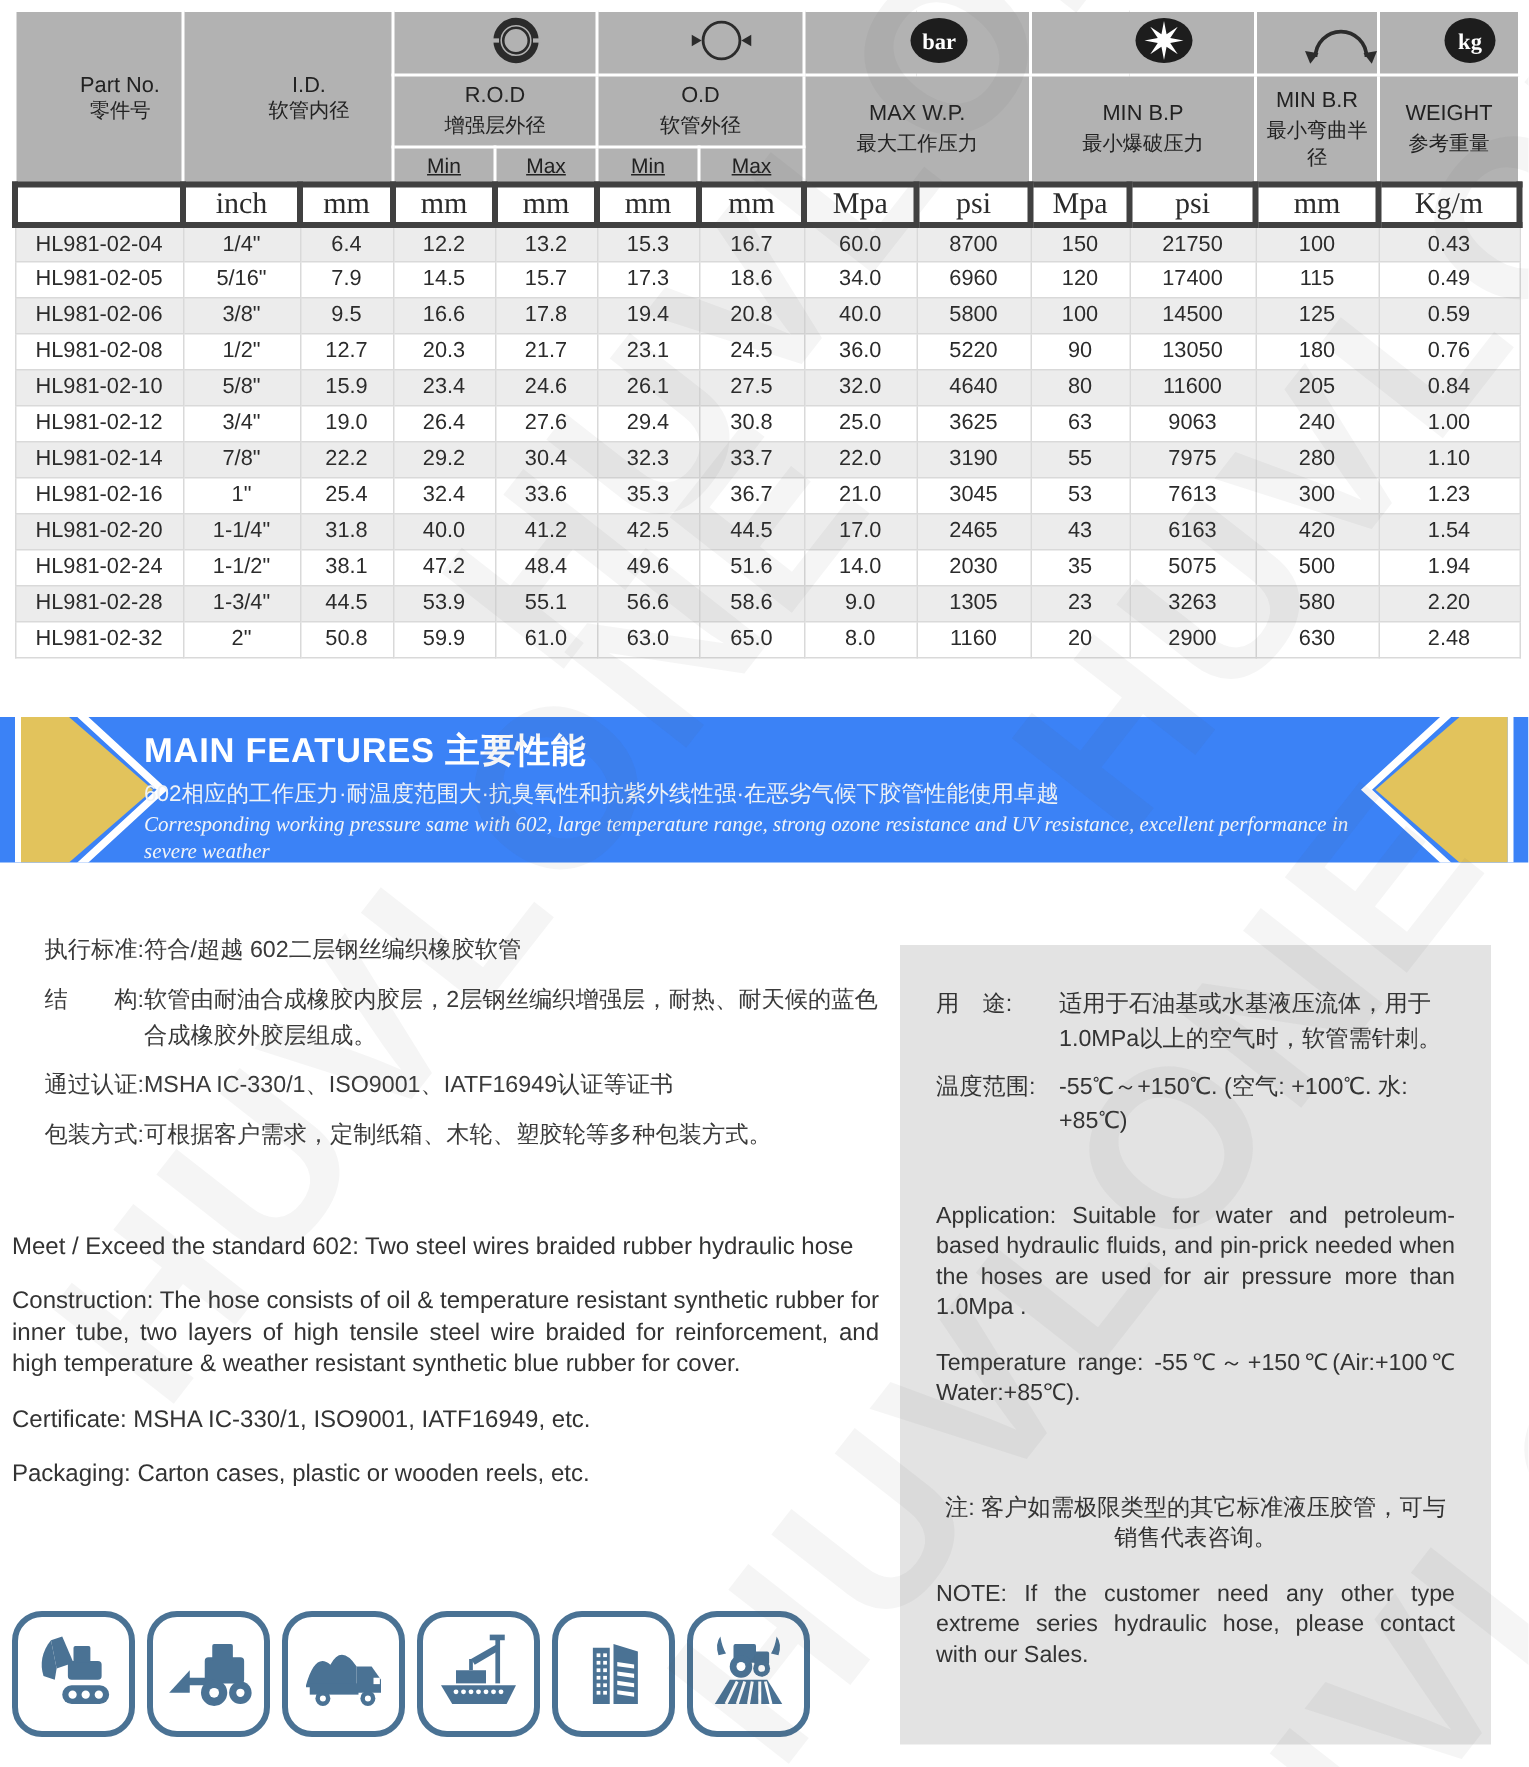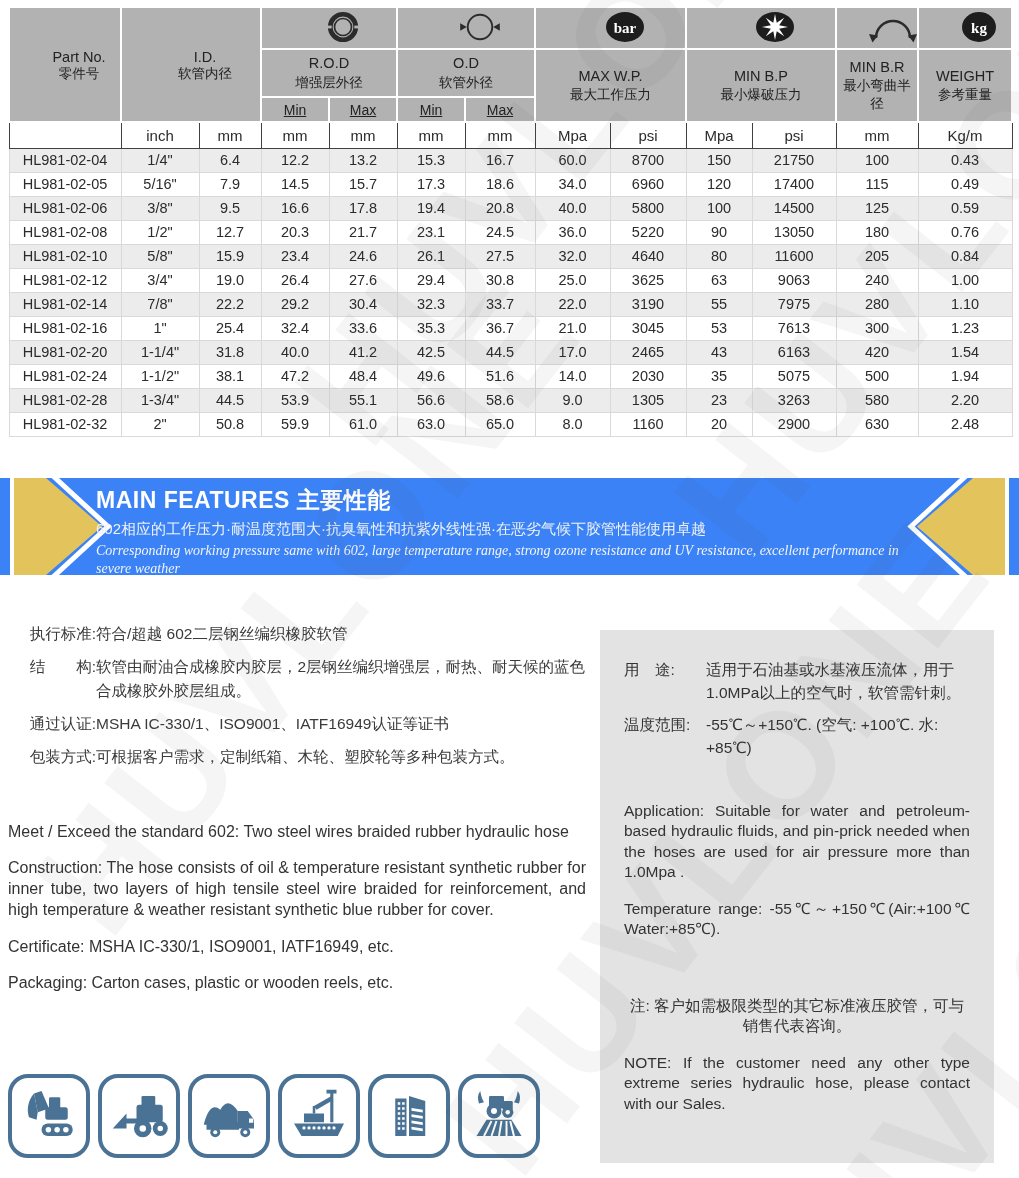--- a/index.html
+++ b/index.html
@@ -13,21 +13,21 @@
 
   
   .spec-table { position:absolute; left:8px; top:6px; width:1003px; border-collapse:collapse;
                 table-layout:fixed; text-align:center; }
   .spec-table th { background:#b2b2b2; border:2px solid #fff; font-weight:normal; color:#222; }
   tr.icon-row th { height:38px; padding-top:2px;padding-left:28px; }
   tr.label-row th { height:48px; font-size:14.5px; line-height:1.35; }
   tr.minmax-row th { height:25px; font-size:14px;text-decoration:underline; }
   .hdr-en { font-size:14.5px; display:block; }
   .hdr-zh { font-size:13.5px; display:block; }
-  tr.units-row td { background:#fff; height:26px; font-size:15px; border:1px solid #404040; }
+  tr.units-row td { background:#fff; height:26px; font-size:20px; border:4px solid #404040;font-family:Liberation Serif, serif; }
   tbody.data td { height:24px; font-size:14.5px; border:1px solid #d9d9d9; }
   tbody.data tr:nth-child(odd) td { background:#ececec; }
   tbody.data tr:nth-child(even) td { background:#ffffff; }
   .badge-text { font-family:"Liberation Serif", serif; font-weight:bold; }
 
   
   .banner { position:absolute; left:0; top:478px; width:1019px; height:97px; background:#3b82f6; }
   .banner-deco { position:absolute; top:0; width:112px; height:97px; }
   .deco-left { left:0; }
   .deco-right { right:0; transform:scaleX(-1); }

